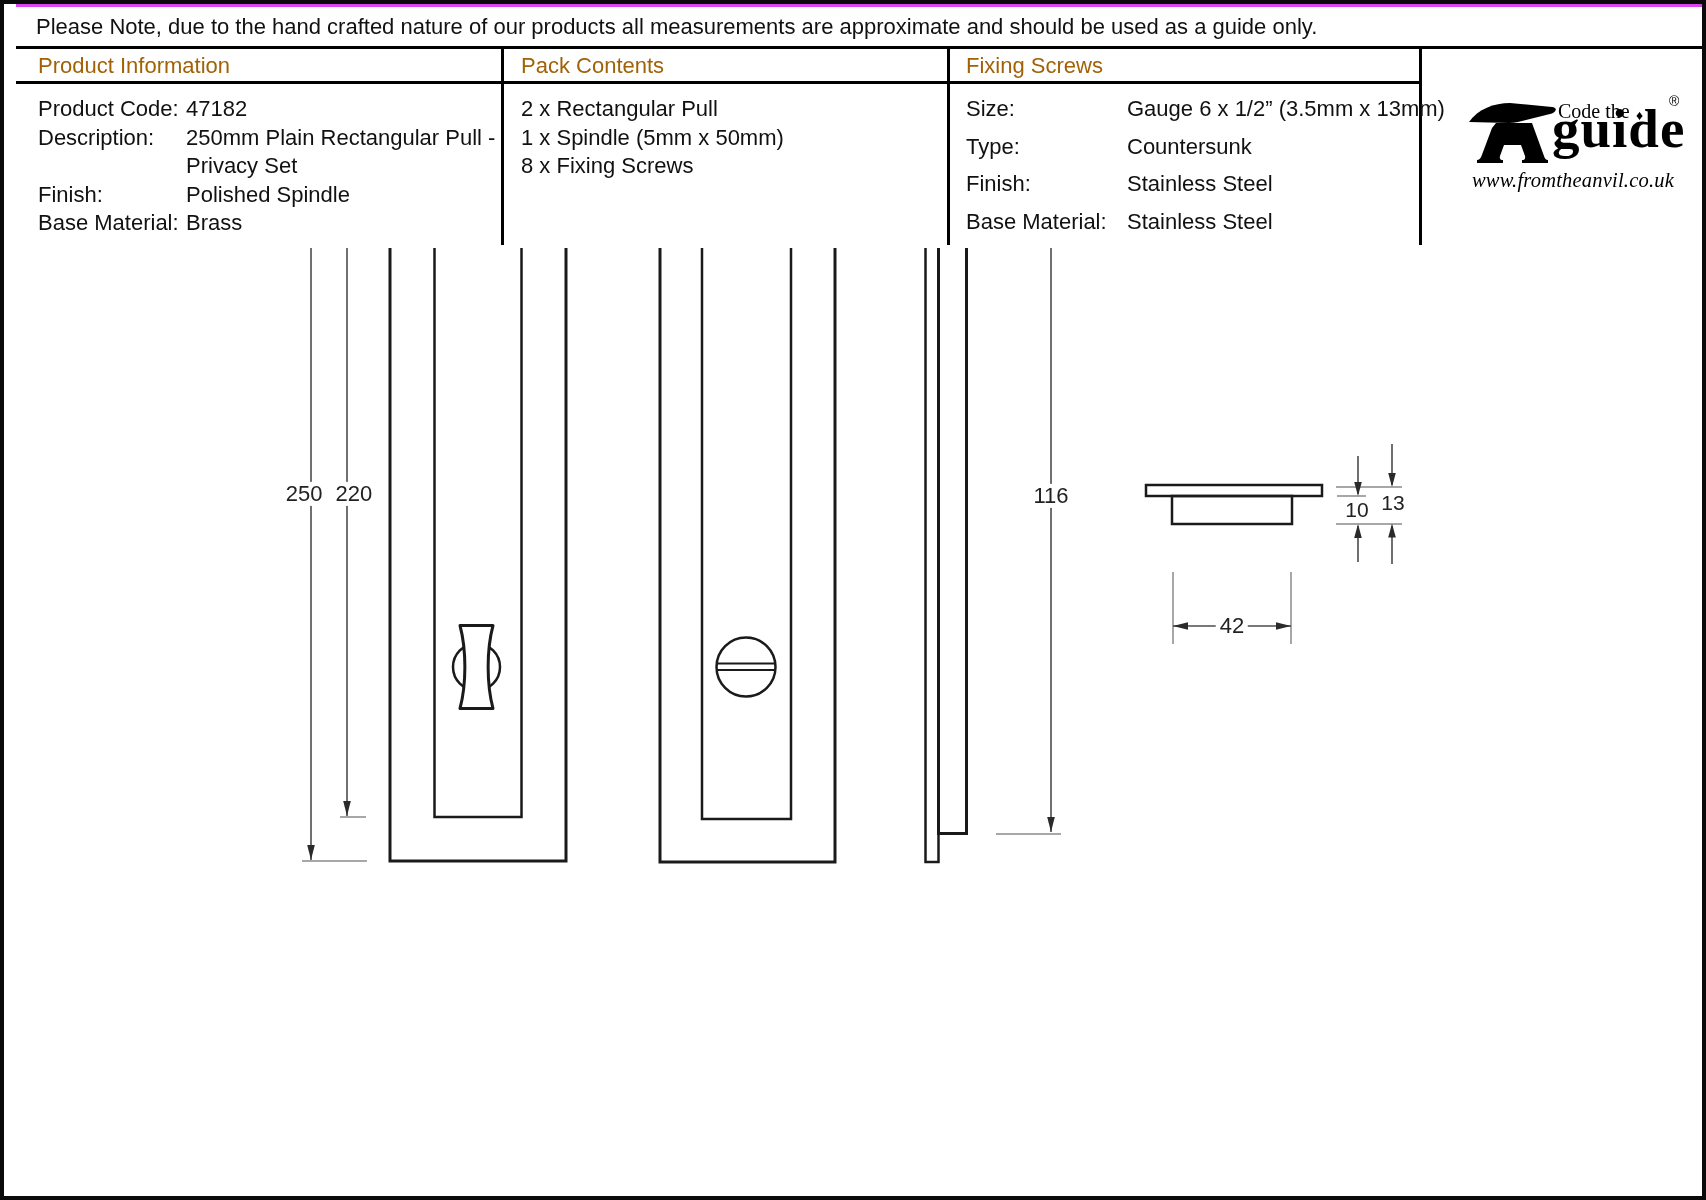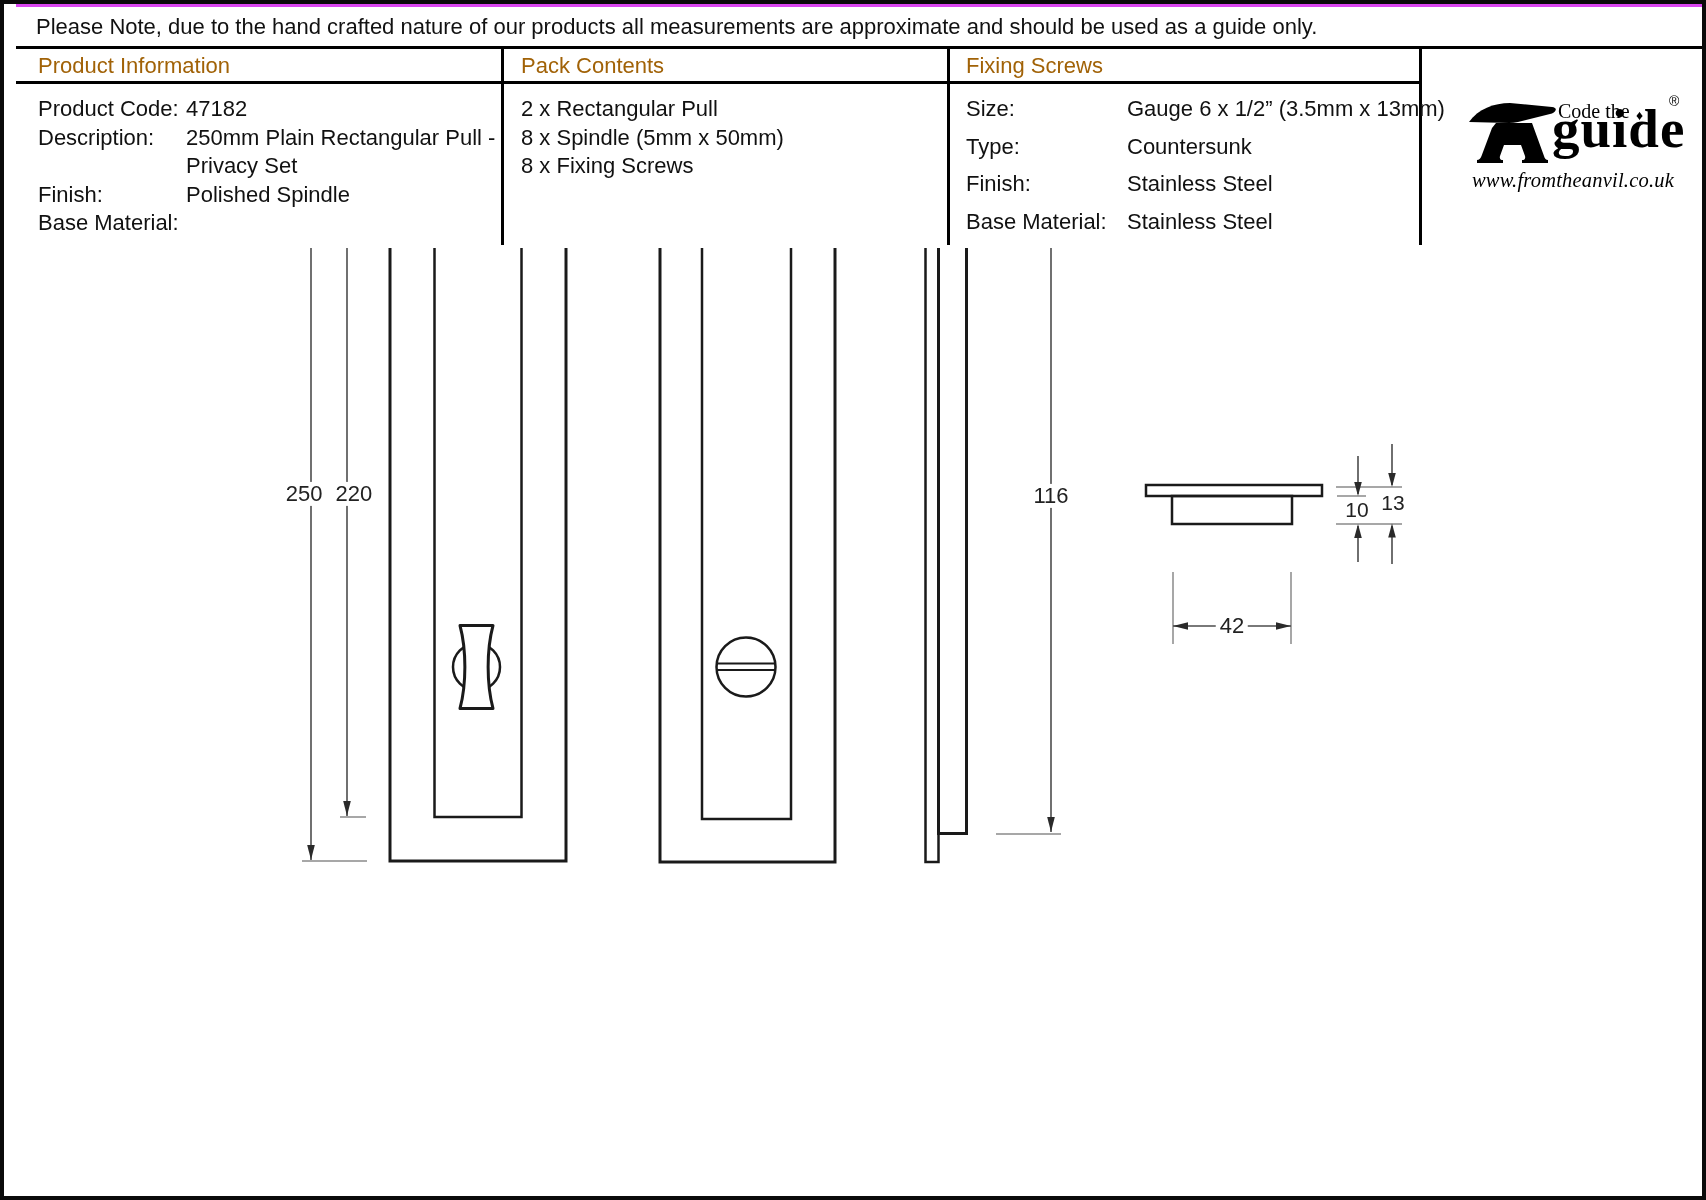--- a/index.html
+++ b/index.html
@@ -179,25 +179,26 @@
       <div class="kv-grid" style="left:22px;top:46px;">
         <span>Product Code:</span>
         <span>47182</span>
         <span>Description:</span>
         <span>250mm Plain Rectangular Pull -</span>
         <span></span>
         <span>Privacy Set</span>
         <span>Finish:</span>
         <span>Polished Spindle</span>
         <span>Base Material:</span>
+        <span>Brass</span>
       </div>
 
       <div class="plain-list" style="left:505px;top:46px;">
         <div>2 x Rectangular Pull</div>
-        <div>8 x Spindle (5mm x 50mm)</div>
+        <div>1 x Spindle (5mm x 50mm)</div>
         <div>8 x Fixing Screws</div>
       </div>
 
       <div class="kv-grid fix" style="left:950px;top:46px;">
         <span>Size:</span>
         <span>Gauge 6 x 1/2” (3.5mm x 13mm)</span>
         <span>Type:</span>
         <span>Countersunk</span>
         <span>Finish:</span>
         <span>Stainless Steel</span>

